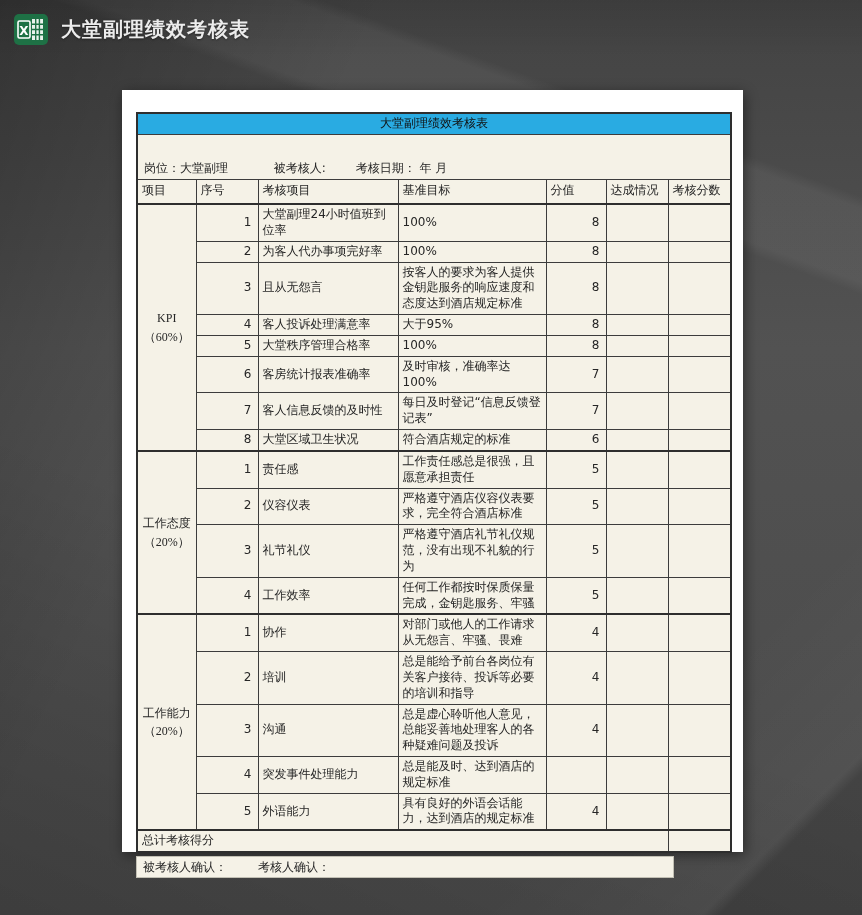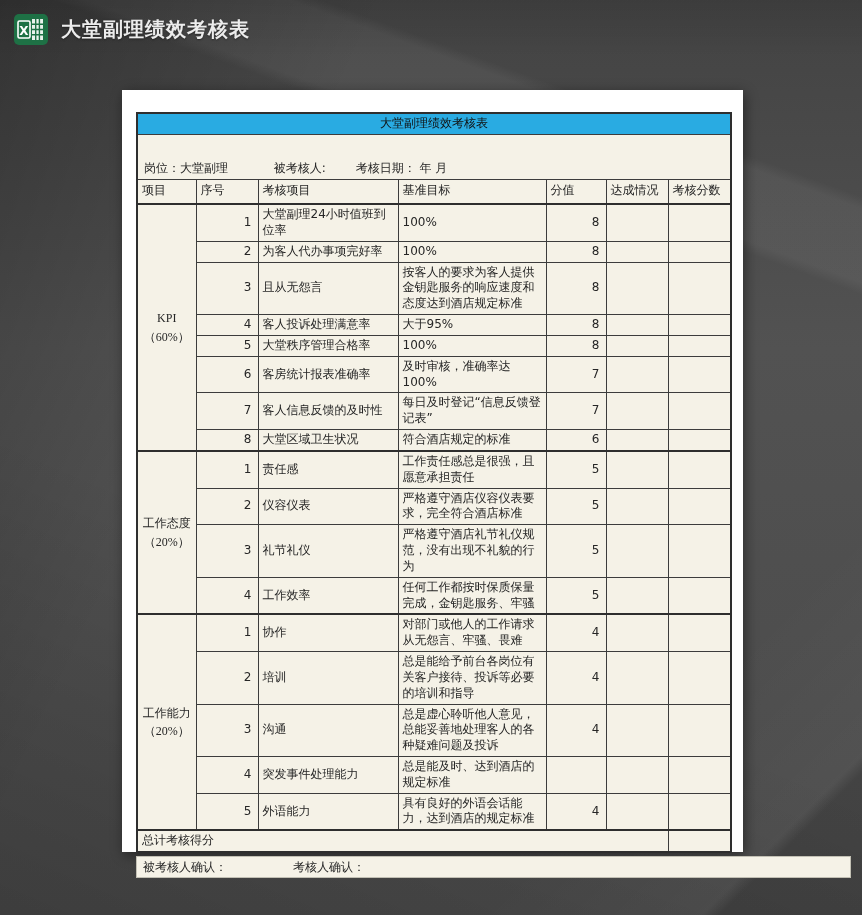--- a/index.html
+++ b/index.html
@@ -59,26 +59,26 @@
   .sp-c{ margin-left:26px; }
   .head-row th{ height:25px; border-bottom:2px solid #2e2e2e; }
   .section-cell{ text-align:center !important; border-right:2px solid #2e2e2e; }
   .section-cell div{ line-height:1.55;font-family:Liberation Serif, serif; }
   tr.section-start td{ border-top:2px solid #2e2e2e; }
   .num{ text-align:right !important; padding-right:6px !important; }
   .total-row td{ border-top:2px solid #2e2e2e; height:16px; }
   .total-label{ text-align:right; }
 
   .confirm-bar{
-    width:715px; margin-top:3px; background:#f5f2e7;
+    width:538px; margin-top:3px; background:#f5f2e7;
     border:1px solid #c2c0b4; height:22px;
     font-size:12px; color:#262626;
     display:flex; align-items:center; padding-left:6px; white-space:nowrap;
   }
-  .confirm-bar .second{ margin-left:66px; }
+  .confirm-bar .second{ margin-left:31px; }
 </style>
 </head>
 <body>
 
 <div class="titlebar">
   <svg class="app-icon" viewBox="0 0 34 31" xmlns="http://www.w3.org/2000/svg">
     <rect x="0" y="0" width="34" height="31" rx="5" fill="#1e7145"></rect>
     <rect x="18" y="5" width="11" height="21" fill="#e9f2ec"></rect>
     <path d="M18 10.2h11 M18 15.5h11 M18 20.8h11 M21.7 5v21 M25.4 5v21" stroke="#1e7145" stroke-width="1.4" fill="none"></path>
     <rect x="4" y="7" width="12" height="17" rx="1.5" fill="none" stroke="#ffffff" stroke-width="1.6"></rect>

